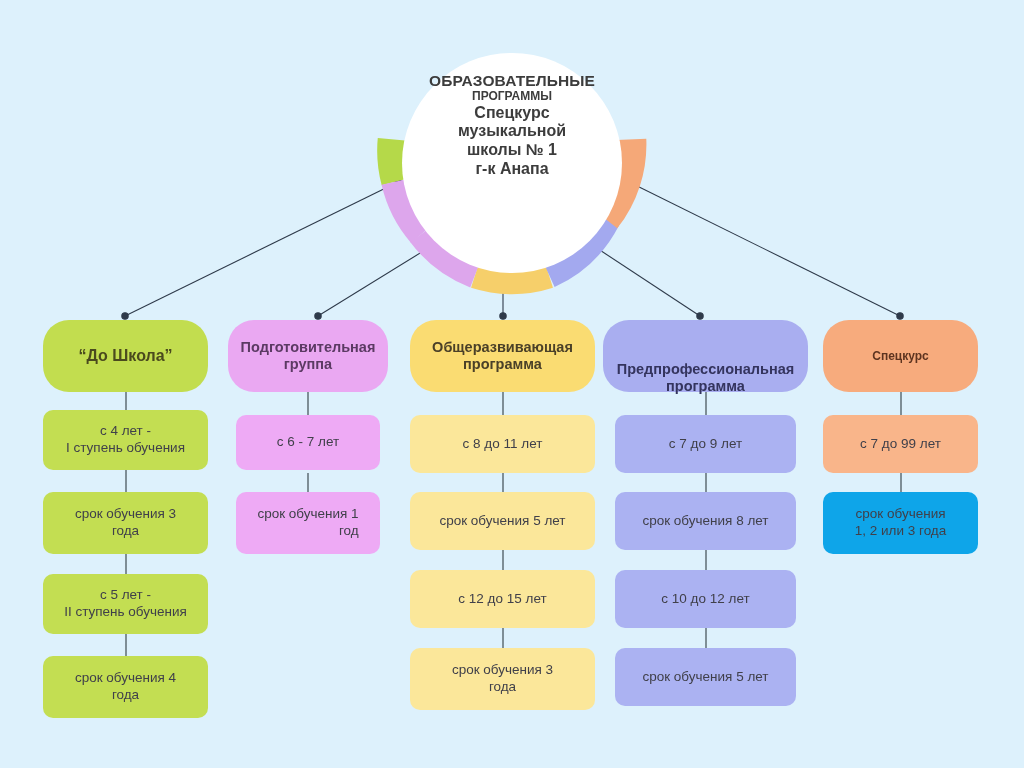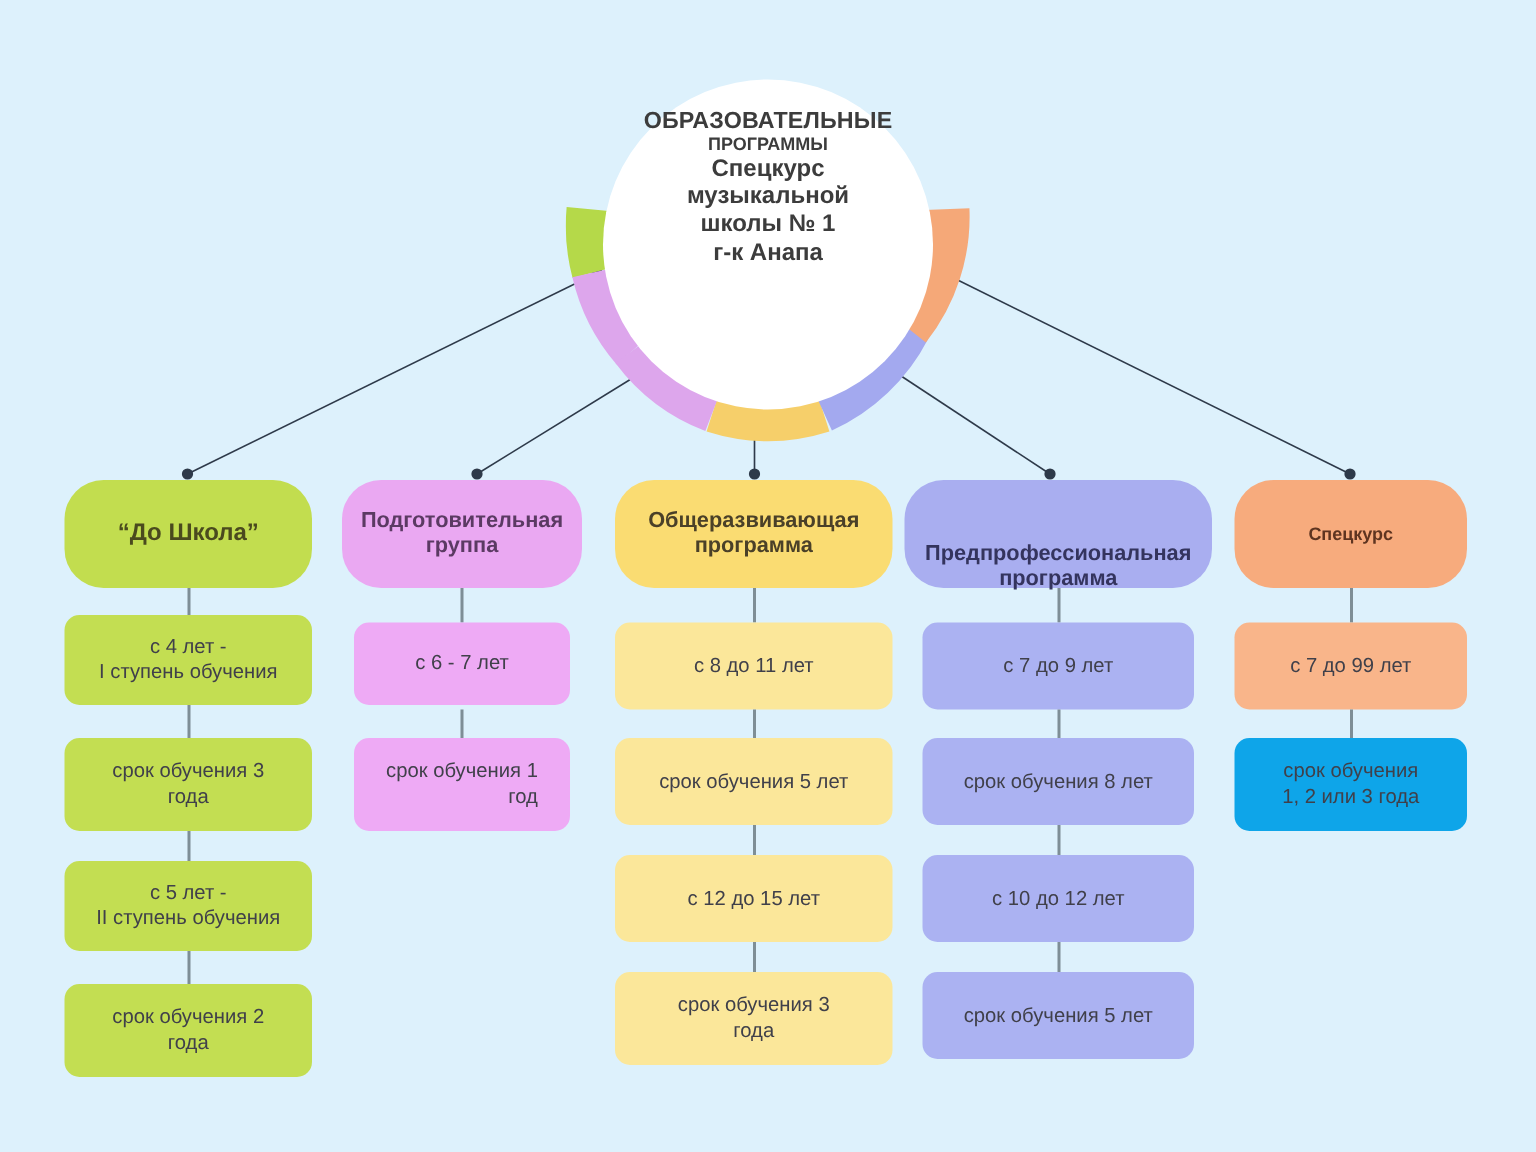--- a/index.html
+++ b/index.html
@@ -181,21 +181,21 @@
         <div class="stem" style="left: 81.5px; top: 234px; height: 20px;"></div>
         <div class="node-box" style="left: 0px; width: 165px; top: 254px; height: 60px; background: rgb(195, 222, 82); font-size: 13.5px;">
           <div>
             <span style="display: block;">с 5 лет -</span>
             <span style="display: block;">II ступень обучения</span>
           </div>
         </div>
         <div class="stem" style="left: 81.5px; top: 314px; height: 22px;"></div>
         <div class="node-box" style="left: 0px; width: 165px; top: 336px; height: 62px; background: rgb(195, 222, 82); font-size: 13.5px;">
           <div>
-            <span style="display: block;">срок обучения 2</span>
+            <span style="display: block;">срок обучения 4</span>
             <span style="display: block;">года</span>
           </div>
         </div>
       </div>
       <div class="column" style="left: 228px; width: 160px;">
         <div class="header-box" style="left: 0px; width: 160px; height: 72px; background: rgb(234, 168, 242); color: rgb(91, 58, 99); font-size: 14.5px;">
           <div>
             <span style="display: block;">Подготовительная</span>
             <span style="display: block;">группа</span>
           </div>

